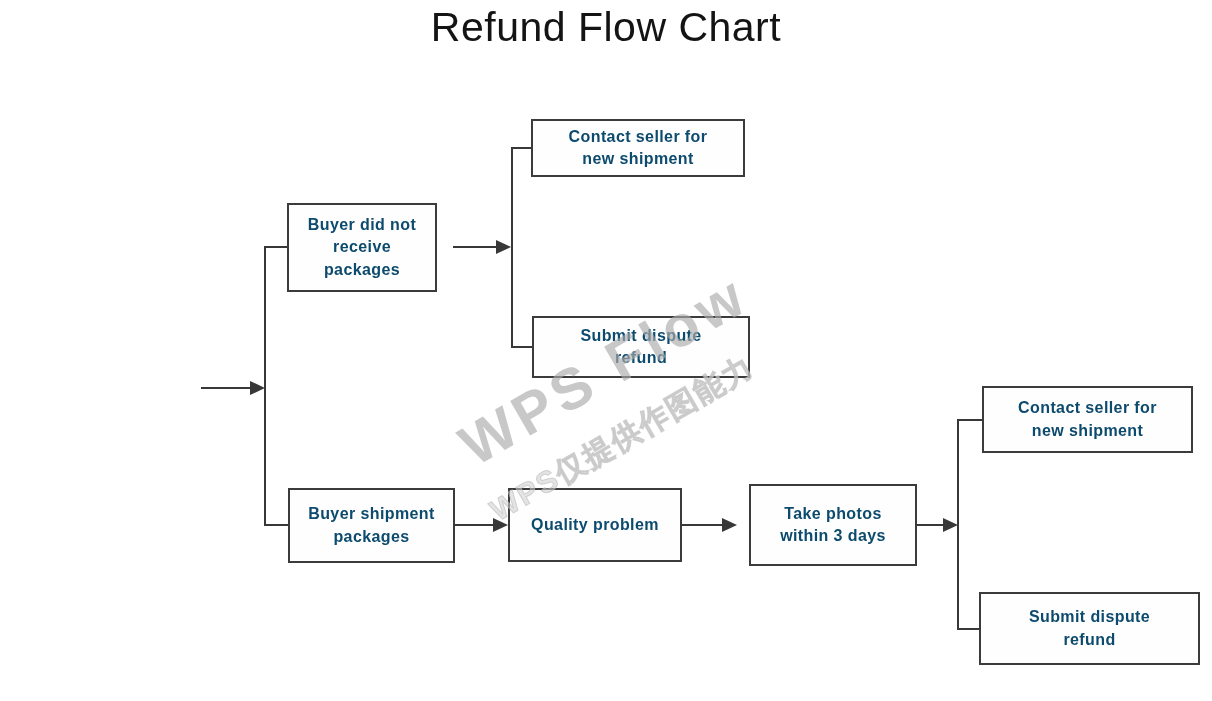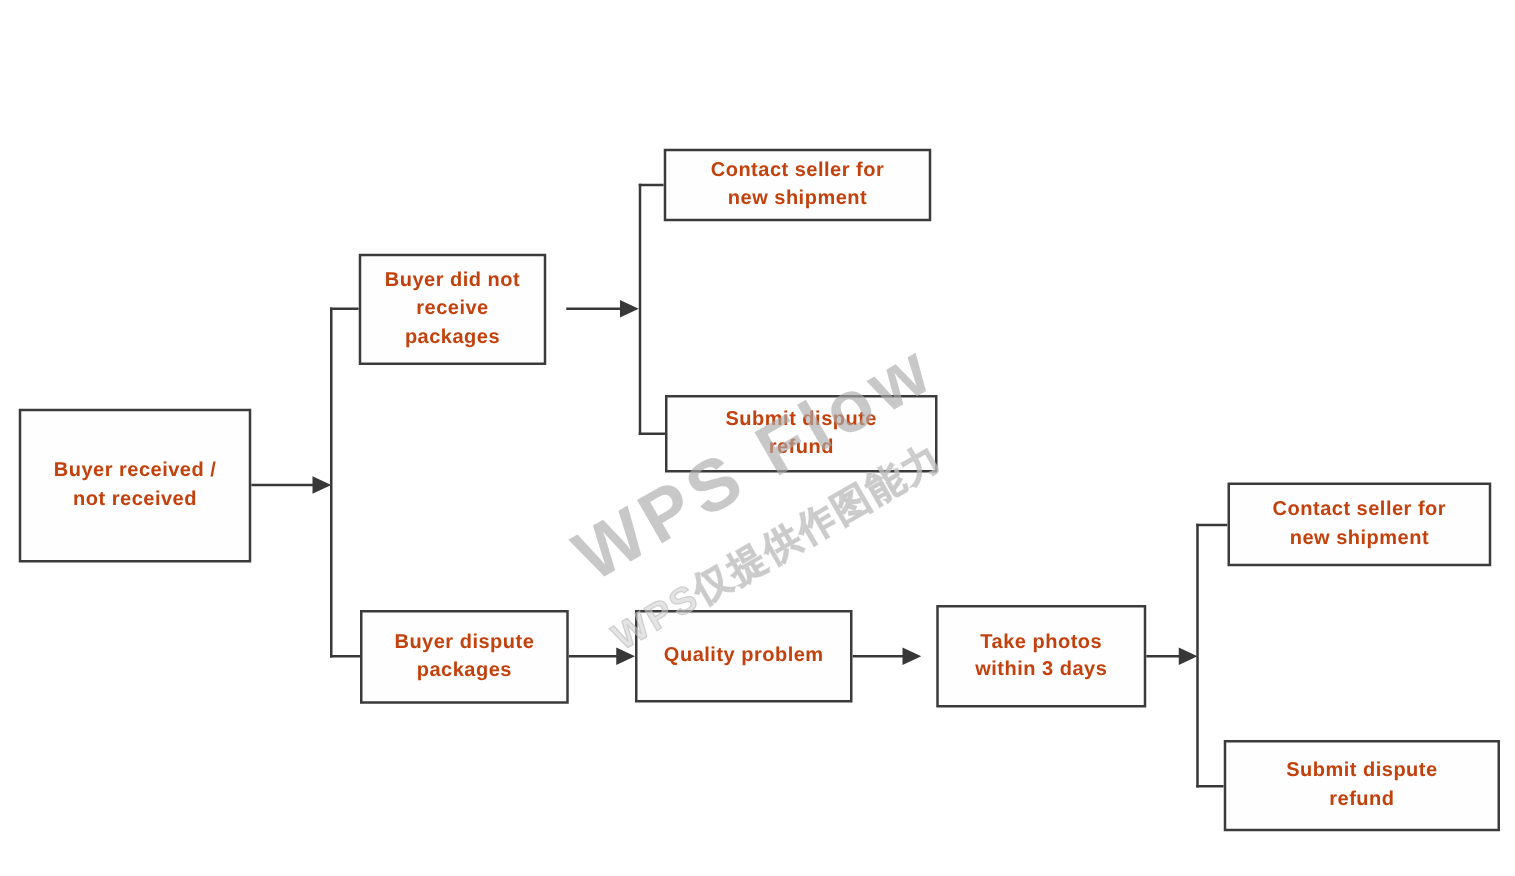--- a/index.html
+++ b/index.html
@@ -9,21 +9,21 @@
   }
   .title{
     position:absolute;left:0;top:4px;width:100%;margin:0;
     text-align:center;font-size:41px;font-weight:500;color:#141414;
     letter-spacing:0.5px;z-index:2;
   }
   .node{
     position:absolute;box-sizing:border-box;background:#fefefe;
     border:2px solid #3b3b3b;display:flex;align-items:center;justify-content:center;
     text-align:center;font-weight:bold;font-size:16px;line-height:1.38;
-    color:#c2410c;letter-spacing:0.4px;white-space:pre-line;z-index:3;
+    color:#0c4a6e;letter-spacing:0.4px;white-space:pre-line;z-index:3;
   }
   .n1{left:15px;top:327px;width:186px;height:123px;}
   .n2{left:287px;top:203px;width:150px;height:89px;}
   .n3{left:531px;top:119px;width:214px;height:58px;}
   .n4{left:532px;top:316px;width:218px;height:62px;}
   .n5{left:288px;top:488px;width:167px;height:75px;}
   .n6{left:508px;top:488px;width:174px;height:74px;}
   .n7{left:737px;top:484px;width:168px;height:82px;margin-left:12px;}
   .n8{left:982px;top:386px;width:211px;height:67px;}
   .n9{left:979px;top:592px;width:221px;height:73px;}
@@ -62,31 +62,30 @@
     left:493px;top:493px;height:40px;line-height:40px;
     font-size:30px;font-weight:bold;letter-spacing:2px;
     color:rgba(205,205,205,0.55);-webkit-text-stroke:1px rgba(185,185,185,0.6);
   }
 </style>
 </head>
 <body>
 
 <div class="stage">
 
+  <h1 class="title">Refund Flow Chart</h1>
 
-  <div class="node n1">Buyer received /
-not received</div>
   <div class="node n2">Buyer did not
 receive
 packages</div>
   <div class="node n3">Contact seller for
 new shipment</div>
   <div class="node n4">Submit dispute
 refund</div>
-  <div class="node n5">Buyer dispute
+  <div class="node n5">Buyer shipment
 packages</div>
   <div class="node n6">Quality problem</div>
   <div class="node n7">Take photos
 within 3 days</div>
   <div class="node n8">Contact seller for
 new shipment</div>
   <div class="node n9">Submit dispute
 refund</div>
 
   <div class="l e1"></div>

